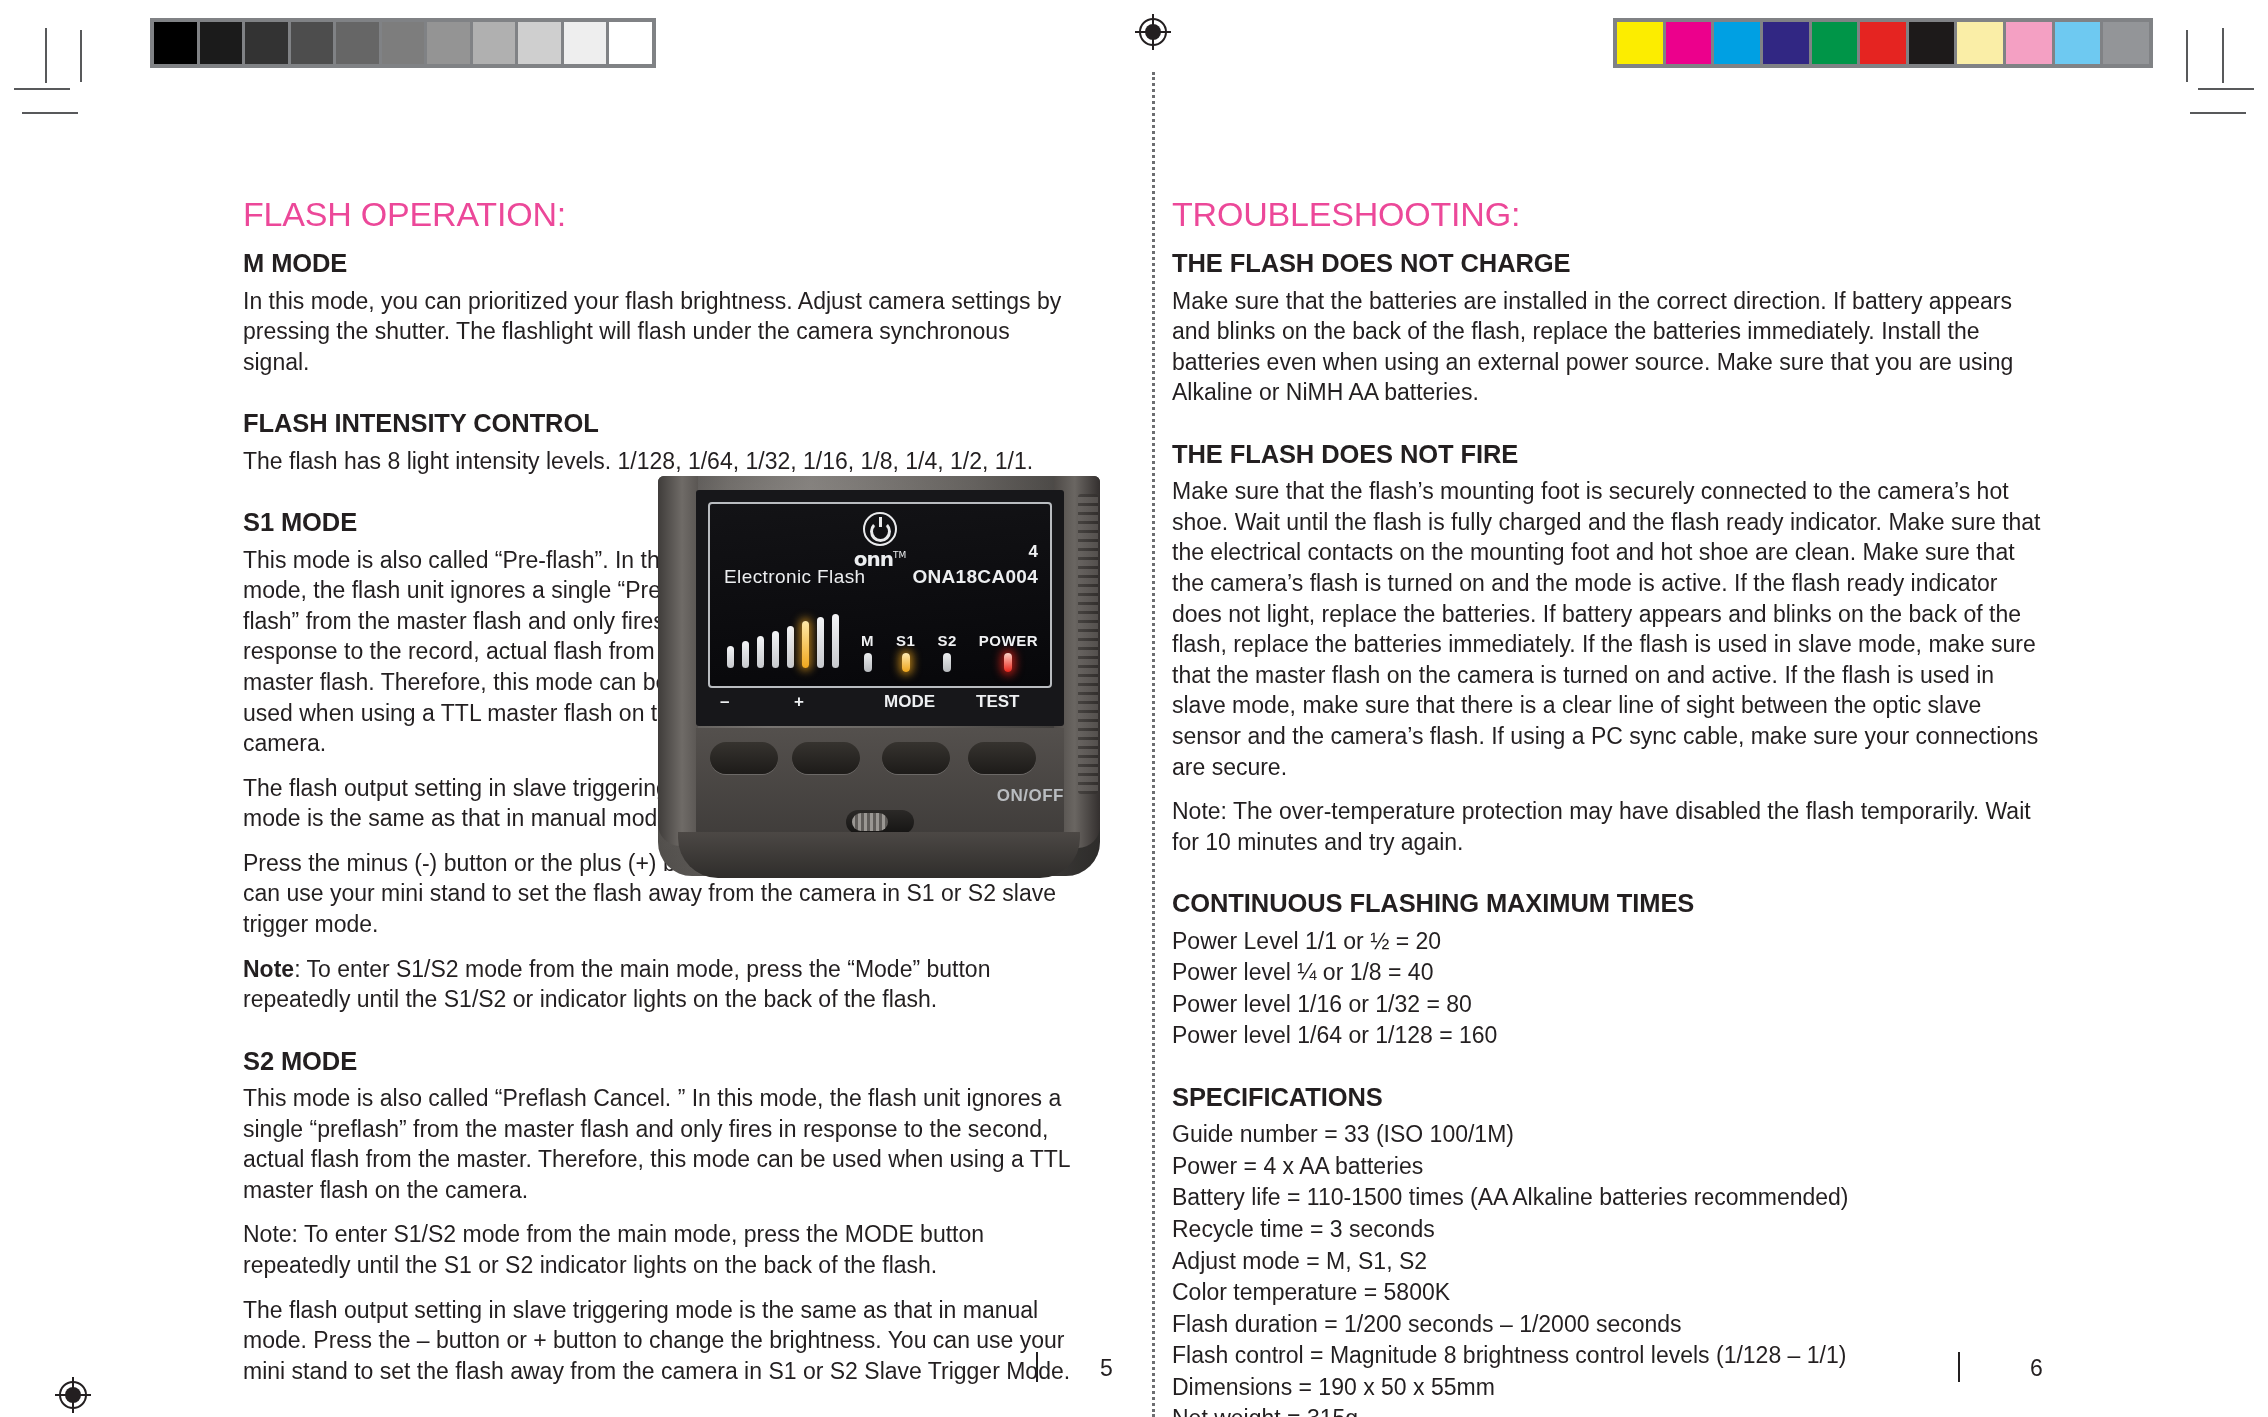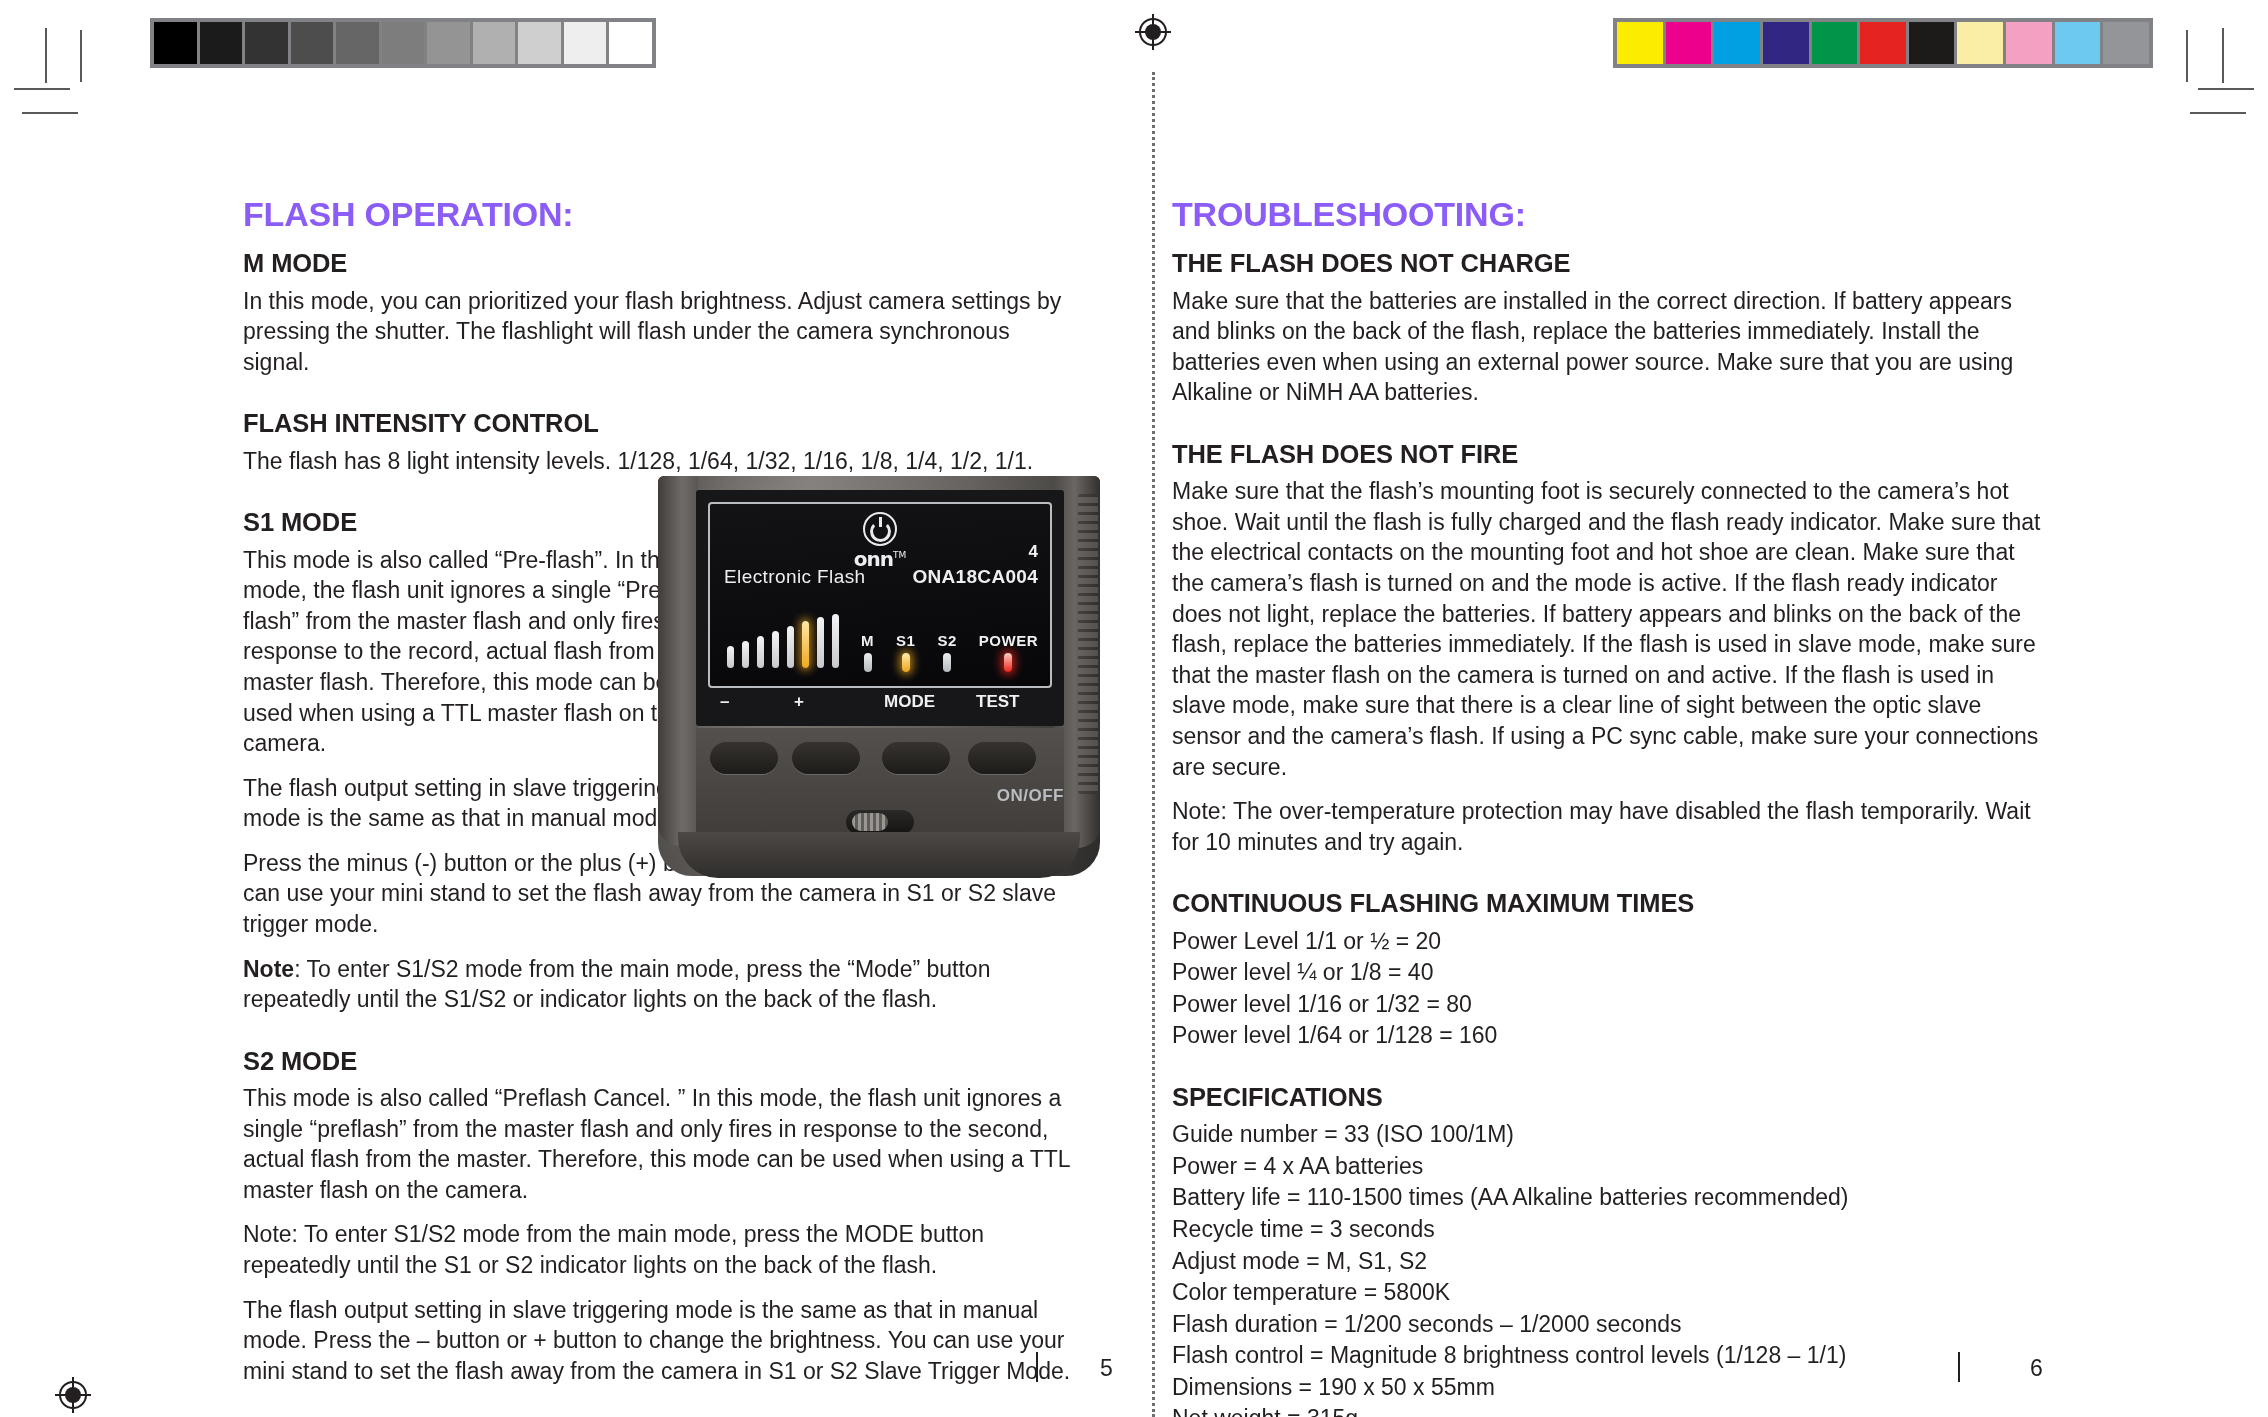--- a/index.html
+++ b/index.html
@@ -43,25 +43,25 @@
   }
   .swatch:last-child { border-right: none; }
 
   
   .col {
     position: absolute;
     box-sizing: border-box;
   }
   h1.sec-title {
     font-size: 34px;
-    font-weight: bold;
+    font-weight: normal;
     letter-spacing: -0.2px;
     margin: 0 0 16px 0;
     line-height: 1.1;
-    color: #8b5cf6;
+    color: #ec4899;
   }
   h2.sub-title {
     font-size: 25.5px;
     font-weight: bold;
     letter-spacing: -0.1px;
     margin: 32px 0 7px 0;
     line-height: 1.15;
     color: #231f20;
   }
   p.body {

